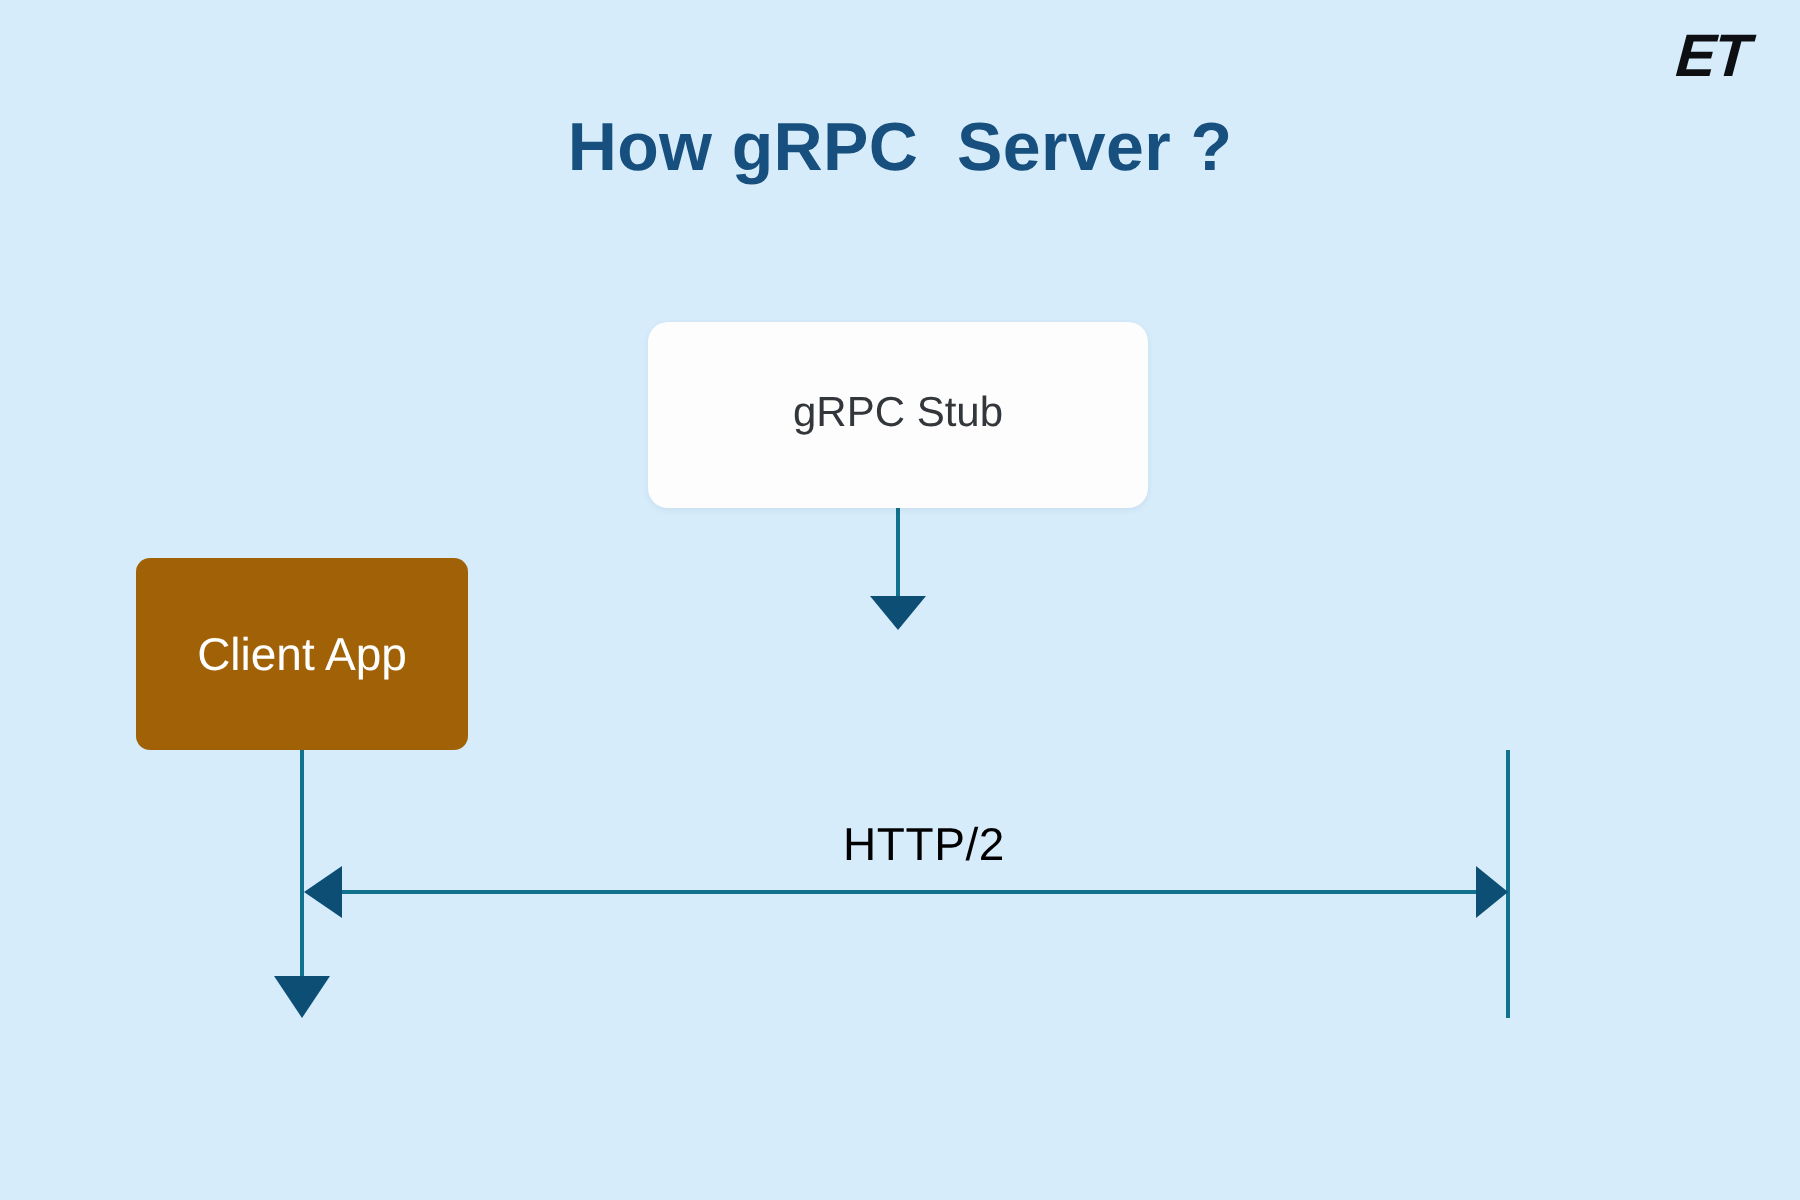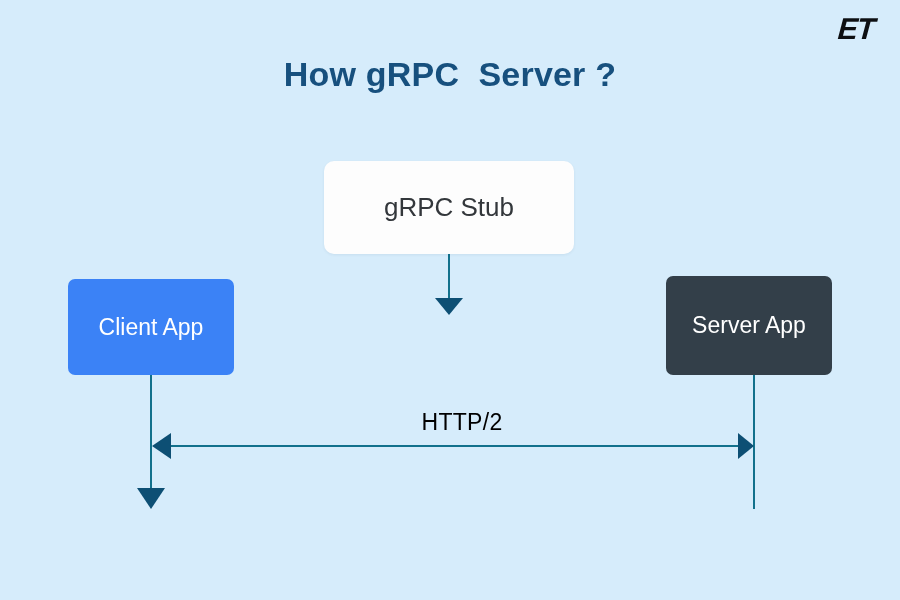--- a/index.html
+++ b/index.html
@@ -56,21 +56,21 @@
     align-items: center;
     justify-content: center;
     text-align: center;
     box-sizing: border-box;
     line-height: 1.25;
   }
   .node-white {
     background: #fdfdfd;
     color: #33373b;
     border-radius: 10px;
-    font-size: 26px;
+    font-size: 21px;
     box-shadow: 0 1px 3px rgba(20,60,90,0.07);
   }
   .node-dark {
     color: #ffffff;
     border-radius: 7px;
     font-size: 23px;
   }
 
   #node-stub {
     left: 324px;
@@ -82,21 +82,21 @@
     left: 324px;
     top: 315px;
     width: 250px;
     height: 65px;
   }
   #node-client {
     left: 68px;
     top: 279px;
     width: 166px;
     height: 96px;
-    background: #3b82f6;
+    background: #a16207;
   }
   #node-server {
     left: 666px;
     top: 276px;
     width: 166px;
     height: 99px;
     background: #333f49;
   }
 
   
@@ -157,19 +157,16 @@
     <span>
       <span>gRPC Stub</span><br>
     </span>
   </div>
 
 
   <div id="node-client" class="node node-dark">
     <span>Client App</span>
   </div>
 
-  <div id="node-server" class="node node-dark">
-    <span>Server App</span>
-  </div>
 
   <div id="http2-label">HTTP/2</div>
 
 </div>
 
 </body></html>

